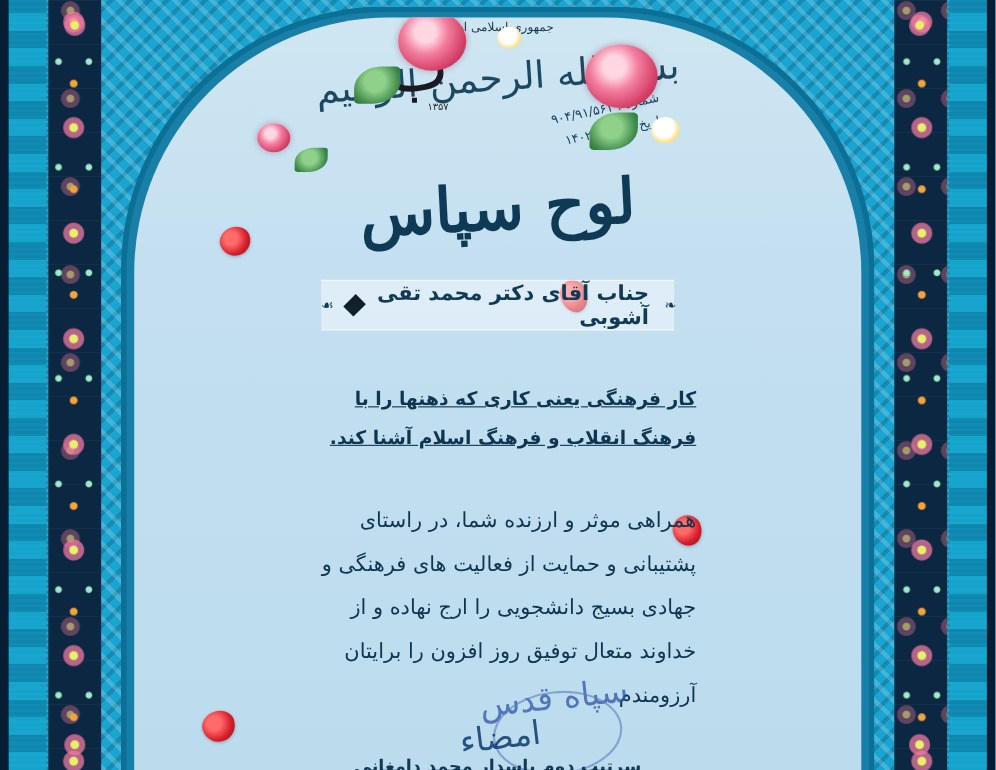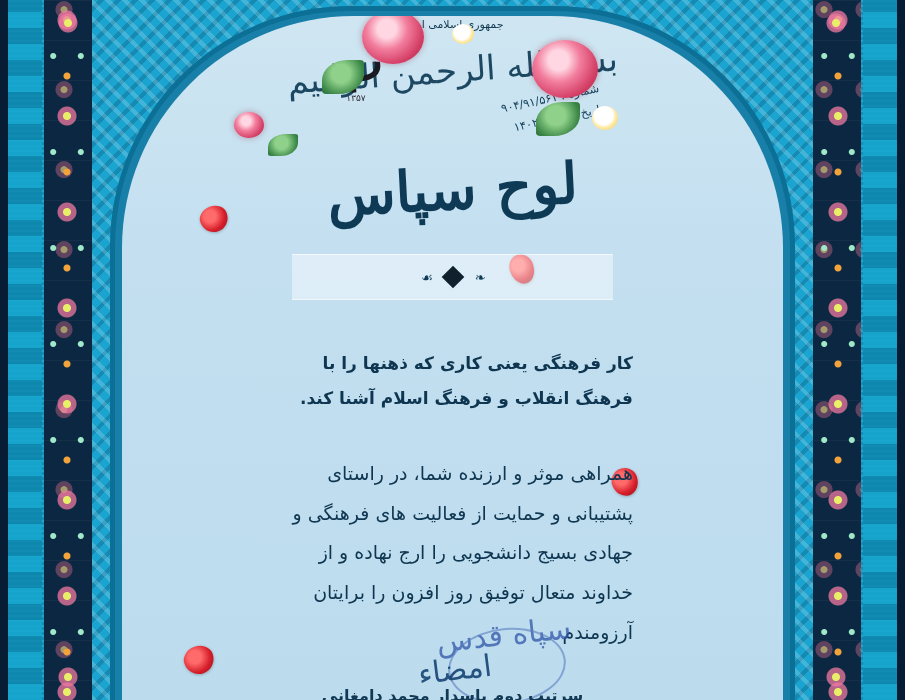--- a/index.html
+++ b/index.html
@@ -143,24 +143,24 @@
     color: #17435d;
     line-height: 1.8;
     transform: rotate(-12deg);
     transform-origin: top right;
   }
   .meta div { white-space: nowrap; }
 
   
   .emblem {
     position: absolute;
-    top: 14px; left: 197px;
+    top: 14px; left: 212px;
     width: 74px; height: 110px;
     color: #11131a;
-    text-align: center;
+    text-align: right;
     line-height: 1;
   }
   .emblem .glyph {
     font-size: 62px;
     font-family: "DejaVu Serif", "Liberation Serif", serif;
     color: #1a1a22;
   }
   .emblem .year {
     font-size: 9px; color: #2a2a33; margin-top: 2px;
   }
@@ -237,21 +237,21 @@
   .body-text {
     position: absolute;
     top: 330px;
     left: 150px; right: 150px;
     text-align: right;
     color: #0f3650;
     font-size: 17px;
     line-height: 2.05;
     font-weight: bold;
   }
-  .body-text .quote { display: block; }
+  .body-text .quote { display: block; text-decoration: underline; }
   .body-text .attrib {
     display: block;
     font-size: 13px;
     margin-top: 2px;
     font-weight: bold;
   }
   .body-text .para {
     display: block;
     margin-top: 38px;
     font-size: 19px;
@@ -356,20 +356,21 @@
 
     <div class="blob" style="top:190px; left:78px; width:28px; height:26px;"></div>
     <div class="blob" style="top:238px; left:388px; width:24px; height:30px;"></div>
     <div class="blob" style="top:452px; left:490px; width:26px; height:28px;"></div>
     <div class="blob" style="top:630px; left:62px; width:30px; height:28px;"></div>
 
     <div class="title">لوح سپاس</div>
 
     <div class="recipient-bar">
       <span class="orn">❧</span>
+      <span class="recipient-name">جناب آقای دکتر محمد تقی آشوبی</span>
       <span class="diamond"></span>
       <span class="orn">☙</span>
     </div>
 
     <div class="body-text">
       <span class="quote">کار فرهنگی یعنی کاری که ذهنها را با فرهنگ انقلاب و فرهنگ اسلام آشنا کند.</span>
       <span class="para">همراهی موثر و ارزنده شما، در راستای پشتیبانی و حمایت از فعالیت های فرهنگی و جهادی بسیج دانشجویی را ارج نهاده و از خداوند متعال توفیق روز افزون را برایتان آرزومندم</span>
     </div>
 
     <div class="stamp">

